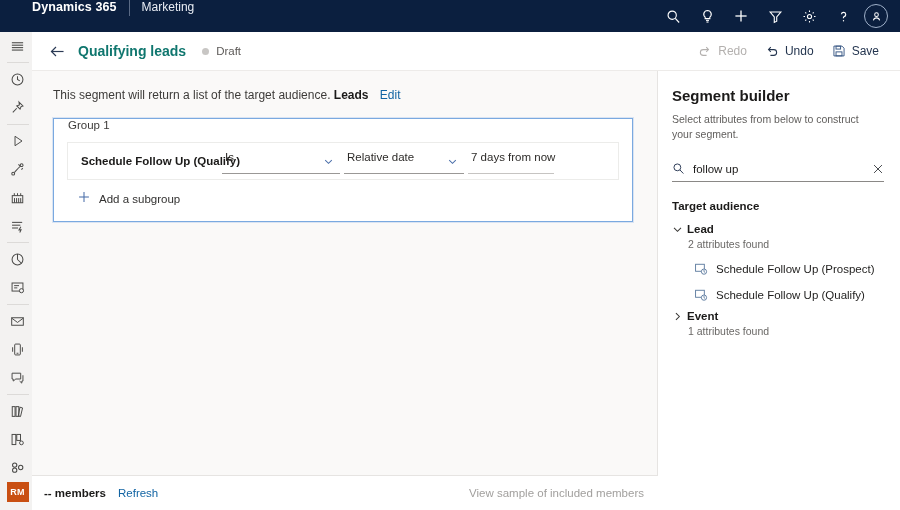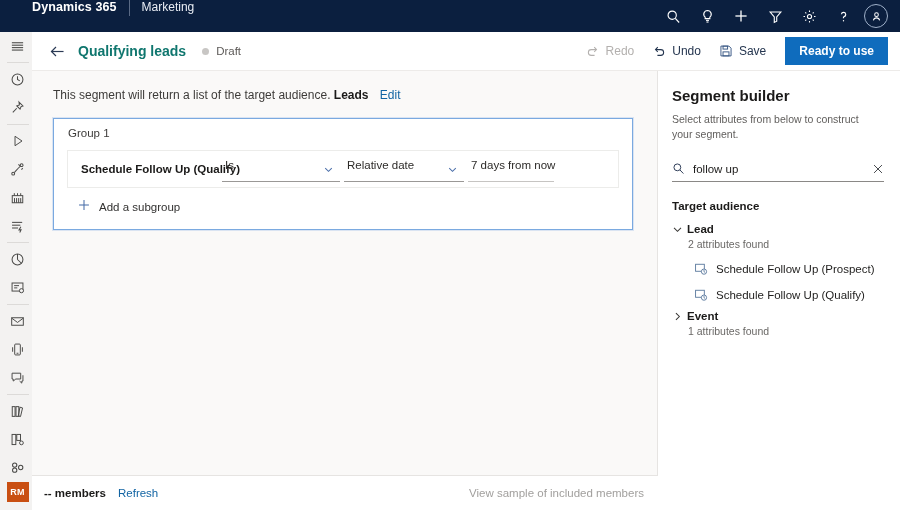--- a/index.html
+++ b/index.html
@@ -133,21 +133,21 @@
 
   .group-card {
     margin: 16px 0 0 21px;
     width: 580px;
     background: #ffffff;
     border: 1px solid #7aa9e0;
     box-shadow: 0 0 0 1px rgba(122,169,224,.25);
   }
   .group-label {
     font-size: 11.5px; color: #3d3b39;
-    padding: 8px 0 0 14px;
+    padding: 0 0 0 14px;
   }
   .rule-row {
     margin: 11px 13px 0 13px;
     height: 38px;
     border: 1px solid #ececea;
     background: #fff;
     display: flex; align-items: center;
   }
   .rule-attr {
     font-size: 11.5px; font-weight: bold; color: #1b1a19;
@@ -463,21 +463,20 @@
       <button class="cmd-btn">
         <span>
           <svg width="14" height="14" viewBox="0 0 16 16" fill="none" stroke="#3b5a86" stroke-width="1.1">
             <path d="M2.2 2.4h9.2l2.4 2.4v8.8H2.2z"></path>
             <rect x="4.6" y="2.4" width="5.2" height="3.4"></rect>
             <rect x="4.6" y="9" width="6.8" height="4.6"></rect>
           </svg>
         </span>
         <span>Save</span>
       </button>
-      <button class="primary-btn">Ready to use</button>
     </div>
   </div>
 
   <div class="canvas">
     <div class="hint-line">
       <span>This segment will return a list of the target audience.</span>
       <span class="hint-strong">Leads</span>
       <span class="hint-link">Edit</span>
     </div>
 

